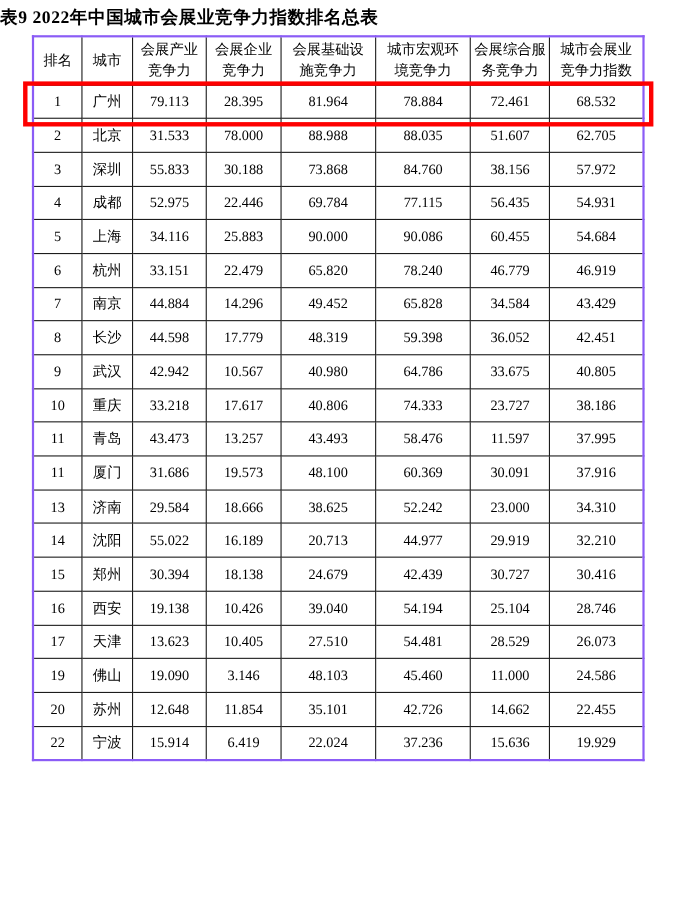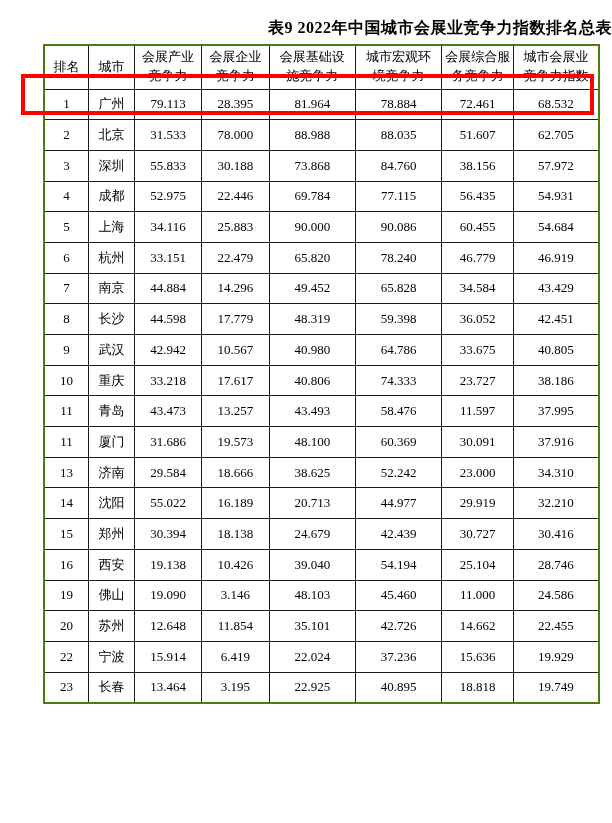--- a/index.html
+++ b/index.html
@@ -6,33 +6,33 @@
   html, body {
     margin: 0; padding: 0;
     width: 612px; height: 823px;
     background: #ffffff;
     font-family: "Liberation Serif", "DejaVu Serif", serif;
     color: #000;
     position: relative;
     overflow: hidden;
   }
   .title {
-    text-align: right;
+    text-align: left;
     font-weight: bold;
     font-size: 16px;
-    padding-top: 18px;
+    padding-top: 6px;
     letter-spacing: 0.5px;
   }
   table.ranking {
     border-collapse: collapse;
     table-layout: fixed;
     width: 557px;
-    margin-left: 43px;
+    margin-left: 29px;
     margin-top: 5px;
-    border: 2px solid #4d7c0f;
+    border: 2px solid #8b5cf6;
   }
   table.ranking th, table.ranking td {
     border: 1px solid #1c1c1c;
     text-align: center;
     vertical-align: middle;
     padding: 0;
     font-size: 13px;
     font-weight: normal;
     overflow: hidden;
     white-space: nowrap;
@@ -258,20 +258,30 @@
         <td>16</td>
         <td>西安</td>
         <td>19.138</td>
         <td>10.426</td>
         <td>39.040</td>
         <td>54.194</td>
         <td>25.104</td>
         <td class="bold">28.746</td>
       </tr>
       <tr>
+        <td>17</td>
+        <td>天津</td>
+        <td>13.623</td>
+        <td>10.405</td>
+        <td>27.510</td>
+        <td>54.481</td>
+        <td>28.529</td>
+        <td class="bold">26.073</td>
+      </tr>
+      <tr>
         <td>19</td>
         <td>佛山</td>
         <td>19.090</td>
         <td>3.146</td>
         <td>48.103</td>
         <td>45.460</td>
         <td>11.000</td>
         <td class="bold">24.586</td>
       </tr>
       <tr>
@@ -287,26 +297,16 @@
       <tr>
         <td>22</td>
         <td>宁波</td>
         <td>15.914</td>
         <td>6.419</td>
         <td>22.024</td>
         <td>37.236</td>
         <td>15.636</td>
         <td class="bold">19.929</td>
       </tr>
-      <tr>
-        <td>23</td>
-        <td>长春</td>
-        <td>13.464</td>
-        <td>3.195</td>
-        <td>22.925</td>
-        <td>40.895</td>
-        <td>18.818</td>
-        <td class="bold">19.749</td>
-      </tr>
     </tbody>
 </table>
 
 <div class="highlight-box" style="border-color: rgb(254, 0, 0); left: 21px; top: 74px; width: 573px; height: 40.6875px;"></div>
 
 </body></html>

